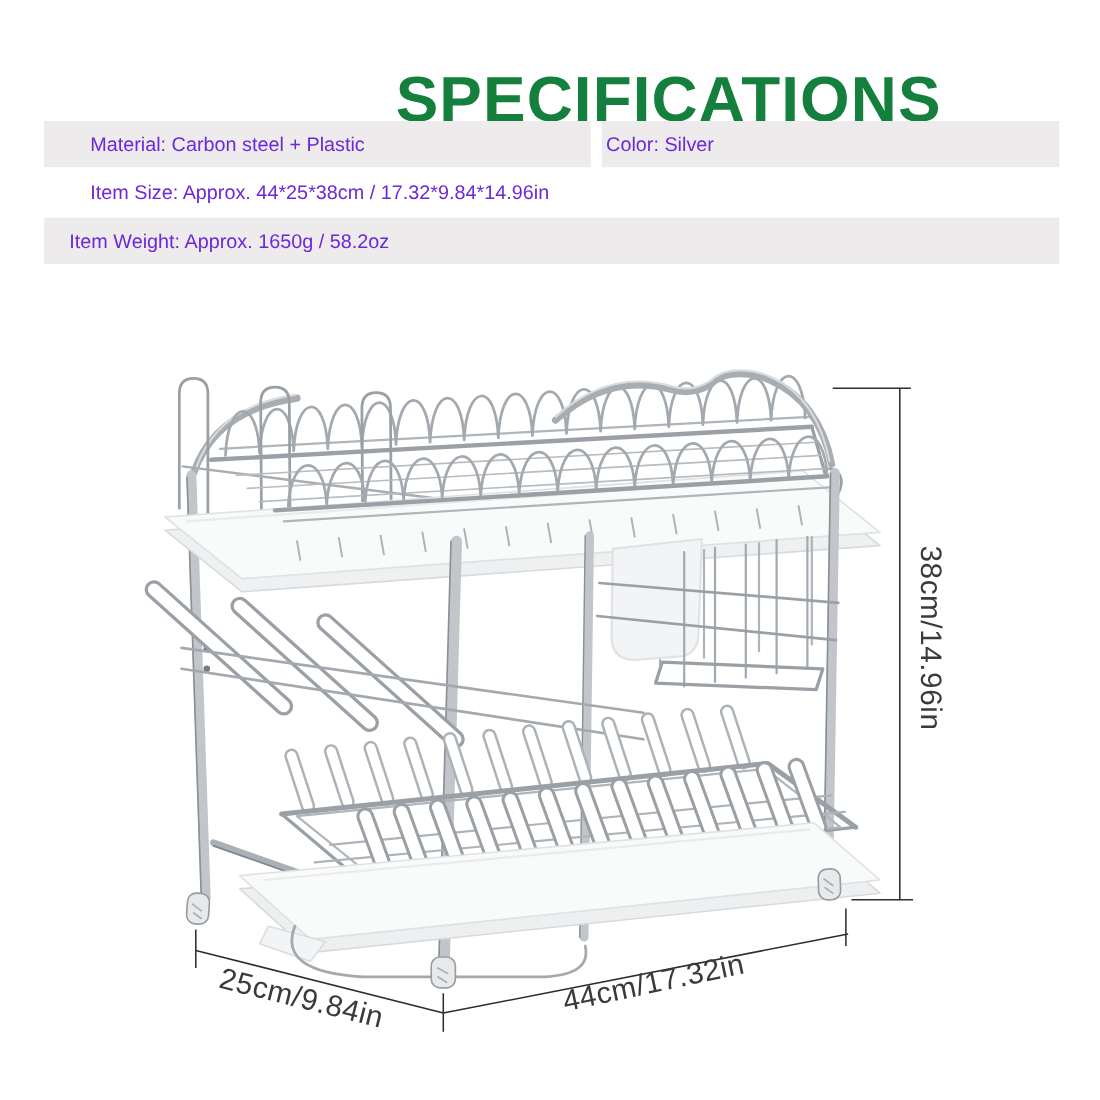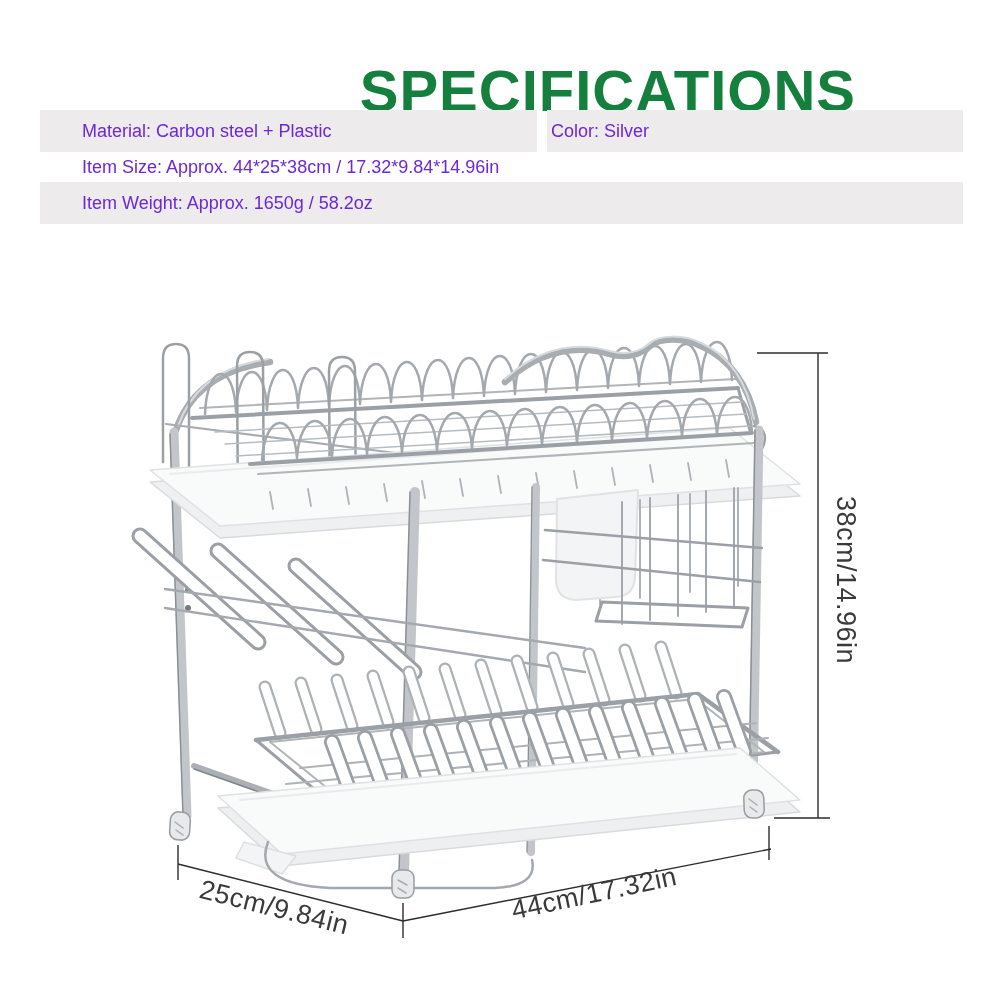--- a/index.html
+++ b/index.html
@@ -5,22 +5,22 @@
   html,body{margin:0;padding:0;background:#ffffff;}
   body{width:1000px;height:1000px;position:relative;overflow:hidden;
        font-family:"Liberation Sans","DejaVu Sans",sans-serif;}
   .page-title{position:absolute;top:22px;left:0;width:856px;text-align:right;
        font-size:58px;line-height:60px;font-weight:700;letter-spacing:1px;color:#15803d;}
   .spec-table{position:absolute;top:110px;left:40px;width:923px;font-size:18px;color:#6d28d9;}
   .spec-row1{display:flex;gap:10px;height:42px;}
   .bar{background:#edebeb;display:flex;align-items:center;}
   .bar-material{width:497px;padding-left:42px;box-sizing:border-box;}
   .bar-color{flex:1;padding-left:4px;box-sizing:border-box;}
-  .row-plain{height:30px;display:flex;align-items:center;padding-left:42px;box-sizing:border-box;background:#ffffff;}
-  .bar-weight{height:42px;padding-left:42px;box-sizing:border-box;}
+  .row-plain{height:46px;display:flex;align-items:center;padding-left:42px;box-sizing:border-box;background:#ffffff;}
+  .bar-weight{height:42px;padding-left:23px;box-sizing:border-box;}
   .figure{position:absolute;left:0;top:0;width:1000px;height:1000px;}
   svg{display:block;}
   .dim-label{font-family:"Liberation Sans","DejaVu Sans",sans-serif;font-size:27px;fill:#3a3a3a;letter-spacing:0.5px;}
 </style>
 </head>
 <body>
 
 <h1 class="page-title">SPECIFICATIONS</h1>
 
 <div class="spec-table">

